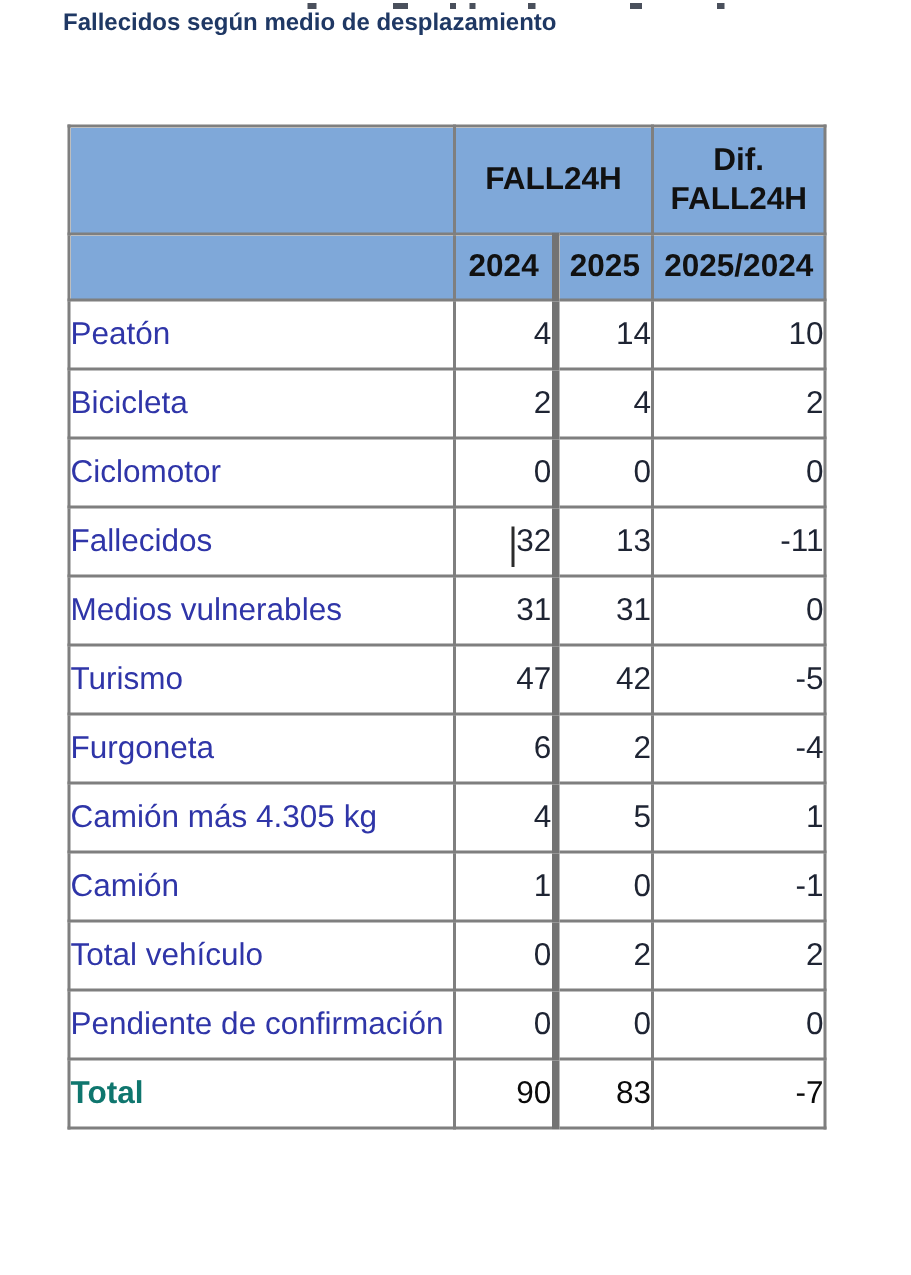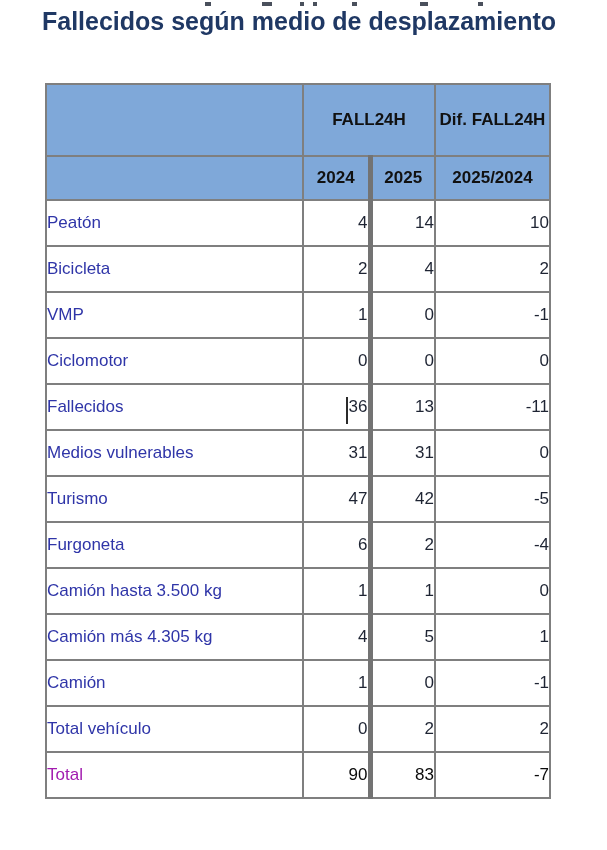--- a/index.html
+++ b/index.html
@@ -14,21 +14,21 @@
     font-family: "Liberation Sans", sans-serif;
     overflow: hidden;
   }
 
   
   .page-title {
     position: absolute;
     left: 42px;
     top: 7px;
     margin: 0;
-    font-size: 25px;
+    font-size: 16px;
     font-weight: bold;
     color: #1F3864;
     letter-spacing: 0px;
     white-space: nowrap;
   }
 
   
   .crop-artifact {
     position: absolute;
     top: 2px;
@@ -37,21 +37,21 @@
     opacity: 0.85;
   }
 
   
   table.stats {
     position: absolute;
     left: 45px;
     top: 83px;
     border-collapse: collapse;
     table-layout: fixed;
-    font-size: 17px;
+    font-size: 21px;
   }
   table.stats th,
   table.stats td {
     border: 2px solid #7F7F7F;
     padding: 0;
     overflow: hidden;
     box-sizing: border-box;
   }
   
   table.stats .c2024 { border-right: 1px solid #A8A8A8; }
@@ -80,22 +80,22 @@
   td.num {
     color: #1E2433;
     text-align: right;
     padding-right: 12px;
     background: #ffffff;
     vertical-align: middle;
   }
   td.num .val { display: inline; }
 
   tfoot td.label {
-    font-weight: normal;
-    color: #a21caf;
+    font-weight: bold;
+    color: #0f766e;
   }
   tfoot td.num {
     font-weight: normal;
     color: #0a0a0a;
   }
 
   
   .caret {
     display: inline-block;
     width: 2px;
@@ -146,34 +146,28 @@
     <td class="num c2025"><span class="val">14</span></td>
     <td class="num"><span class="val">10</span></td>
   </tr>
       <tr>
     <td class="label">Bicicleta</td>
     <td class="num c2024"><span class="val">2</span></td>
     <td class="num c2025"><span class="val">4</span></td>
     <td class="num"><span class="val">2</span></td>
   </tr>
       <tr>
-    <td class="label">VMP</td>
-    <td class="num c2024"><span class="val">1</span></td>
-    <td class="num c2025"><span class="val">0</span></td>
-    <td class="num"><span class="val">-1</span></td>
-  </tr>
-      <tr>
     <td class="label">Ciclomotor</td>
     <td class="num c2024"><span class="val">0</span></td>
     <td class="num c2025"><span class="val">0</span></td>
     <td class="num"><span class="val">0</span></td>
   </tr>
       <tr>
     <td class="label">Fallecidos</td>
-    <td class="num c2024"><span class="caret"></span><span class="val">36</span></td>
+    <td class="num c2024"><span class="caret"></span><span class="val">32</span></td>
     <td class="num c2025"><span class="val">13</span></td>
     <td class="num"><span class="val">-11</span></td>
   </tr>
       <tr>
     <td class="label">Medios vulnerables</td>
     <td class="num c2024"><span class="val">31</span></td>
     <td class="num c2025"><span class="val">31</span></td>
     <td class="num"><span class="val">0</span></td>
   </tr>
       <tr>
@@ -182,42 +176,42 @@
     <td class="num c2025"><span class="val">42</span></td>
     <td class="num"><span class="val">-5</span></td>
   </tr>
       <tr>
     <td class="label">Furgoneta</td>
     <td class="num c2024"><span class="val">6</span></td>
     <td class="num c2025"><span class="val">2</span></td>
     <td class="num"><span class="val">-4</span></td>
   </tr>
       <tr>
-    <td class="label">Camión hasta 3.500 kg</td>
-    <td class="num c2024"><span class="val">1</span></td>
-    <td class="num c2025"><span class="val">1</span></td>
-    <td class="num"><span class="val">0</span></td>
-  </tr>
-      <tr>
     <td class="label">Camión más 4.305 kg</td>
     <td class="num c2024"><span class="val">4</span></td>
     <td class="num c2025"><span class="val">5</span></td>
     <td class="num"><span class="val">1</span></td>
   </tr>
       <tr>
     <td class="label">Camión</td>
     <td class="num c2024"><span class="val">1</span></td>
     <td class="num c2025"><span class="val">0</span></td>
     <td class="num"><span class="val">-1</span></td>
   </tr>
       <tr>
     <td class="label">Total vehículo</td>
     <td class="num c2024"><span class="val">0</span></td>
     <td class="num c2025"><span class="val">2</span></td>
     <td class="num"><span class="val">2</span></td>
+  </tr>
+      <tr>
+    <td class="label">Pendiente de confirmación</td>
+    <td class="num c2024"><span class="val">0</span></td>
+    <td class="num c2025"><span class="val">0</span></td>
+    <td class="num"><span class="val">0</span></td>
   </tr>
     </tbody>
   <tfoot>
     <tr>
       <td class="label">Total</td>
       <td class="num c2024"><span class="val">90</span></td>
       <td class="num c2025"><span class="val">83</span></td>
       <td class="num"><span class="val">-7</span></td>
     </tr>
   </tfoot>

